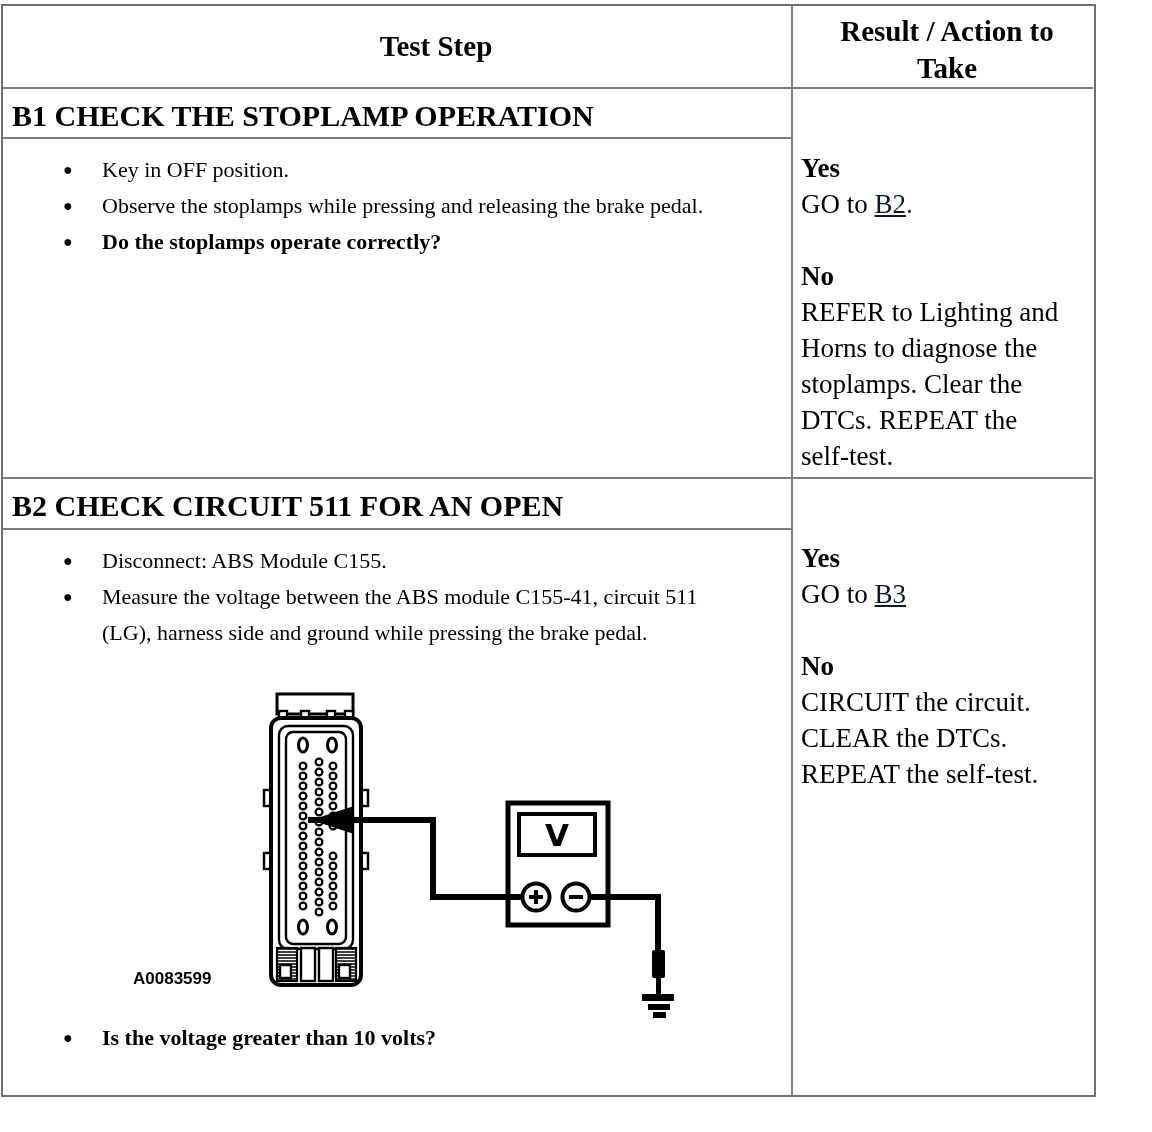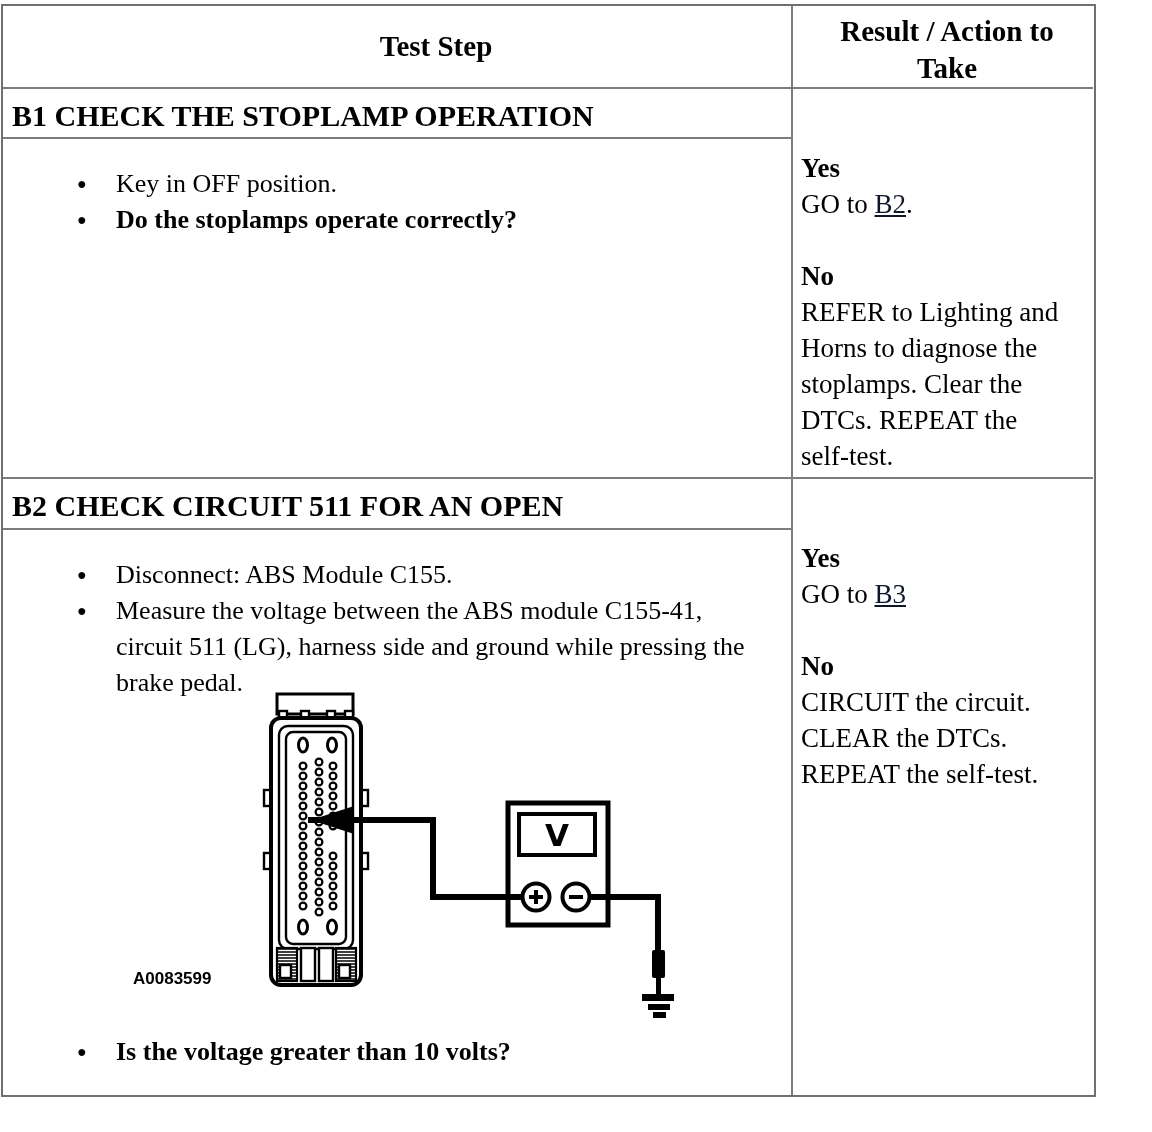--- a/index.html
+++ b/index.html
@@ -25,22 +25,22 @@
 
   .abs{position:absolute;}
   .bold{font-weight:bold;}
   .col-head{
     font-weight:bold;font-size:29px;line-height:37px;text-align:center;
   }
   .sec-title{
     font-weight:bold;font-size:30px;white-space:nowrap;
   }
   ul.steps{
-    list-style:none;margin:16px;padding:0;
-    font-size:26px;line-height:36px;
+    list-style:none;margin:2px;padding:0;
+    font-size:22px;line-height:36px;
   }
   ul.steps li{position:relative;padding-left:45px;margin:0;}
   ul.steps li::before{
     content:"\25CF";
     position:absolute;left:6px;top:0px;
     font-size:16px;line-height:36px;
   }
   .result-cell{font-size:27px;line-height:36px;}
   .result-cell p{margin:0;}
   .result-cell .no-label{margin-top:36px;}
@@ -74,20 +74,21 @@
   <div class="gridline" id="h-sec"></div>
   <div class="gridline" id="h-b2title"></div>
 
   <div class="abs col-head" style="left:0;top:28px;width:792px;margin-left:40px;">Test Step</div>
   <div class="abs col-head" style="left:822px;top:13px;width:250px;">Result / Action to Take</div>
 
   <div class="abs sec-title" style="left:12px;top:99px;">B1 CHECK THE STOPLAMP OPERATION</div>
 
   <ul class="steps abs" style="left:55px;top:150px;width:690px;">
     <li><span>Key in OFF position.</span></li>
+    <li><span>Observe the stoplamps while pressing and releasing the brake pedal.</span></li>
     <li class="bold"><span>Do the stoplamps operate correctly?</span></li>
   </ul>
 
   <div class="abs result-cell" style="left:801px;top:150px;width:264px;">
     <p class="bold">Yes</p>
     <p><span>GO to </span><span class="ref-link">B2</span><span>.</span></p>
     <p class="bold no-label">No</p>
     <p>REFER to Lighting and Horns to diagnose the stoplamps. Clear the DTCs. REPEAT the self-test.</p>
   </div>
 

